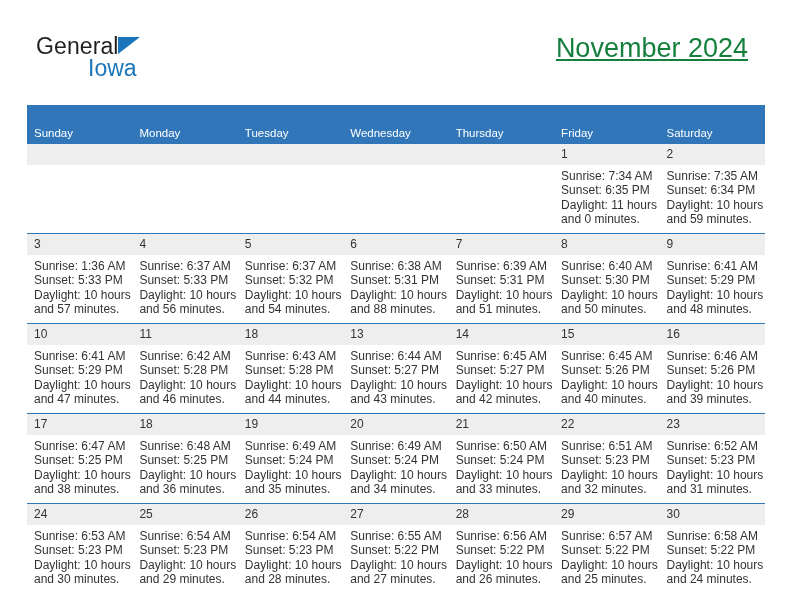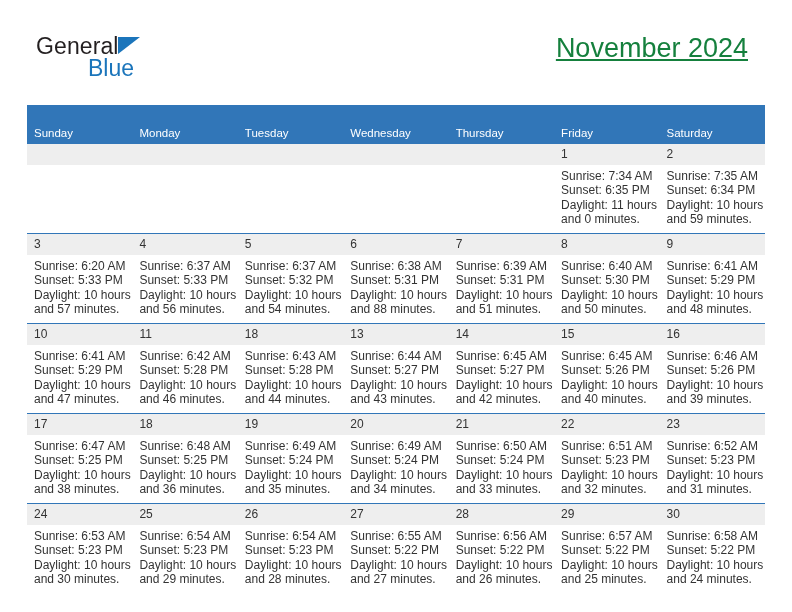--- a/index.html
+++ b/index.html
@@ -138,21 +138,21 @@
 </head>
 <body>
 
 <div class="page">
 
   <div class="top">
 
     <div class="logo">
       <span class="logo-general">General</span>
       <span class="logo-tri"></span>
-      <span class="logo-blue">Blue</span>
+      <span class="logo-blue">Iowa</span>
     </div>
 
     <div class="title">November 2024</div>
   </div>
 
   <table class="cal">
     <thead>
       <tr>
         <th>Sunday</th>
         <th>Monday</th>
@@ -196,21 +196,21 @@
               <div>Sunset: 6:34 PM</div>
               <div>Daylight: 10 hours</div>
               <div>and 59 minutes.</div>
             </div>
           </td>
         </tr>
         <tr class="week-2">
           <td class="">
             <div class="daynum">3</div>
             <div class="cellbody">
-              <div>Sunrise: 6:20 AM</div>
+              <div>Sunrise: 1:36 AM</div>
               <div>Sunset: 5:33 PM</div>
               <div>Daylight: 10 hours</div>
               <div>and 57 minutes.</div>
             </div>
           </td>
           <td class="">
             <div class="daynum">4</div>
             <div class="cellbody">
               <div>Sunrise: 6:37 AM</div>
               <div>Sunset: 5:33 PM</div>

